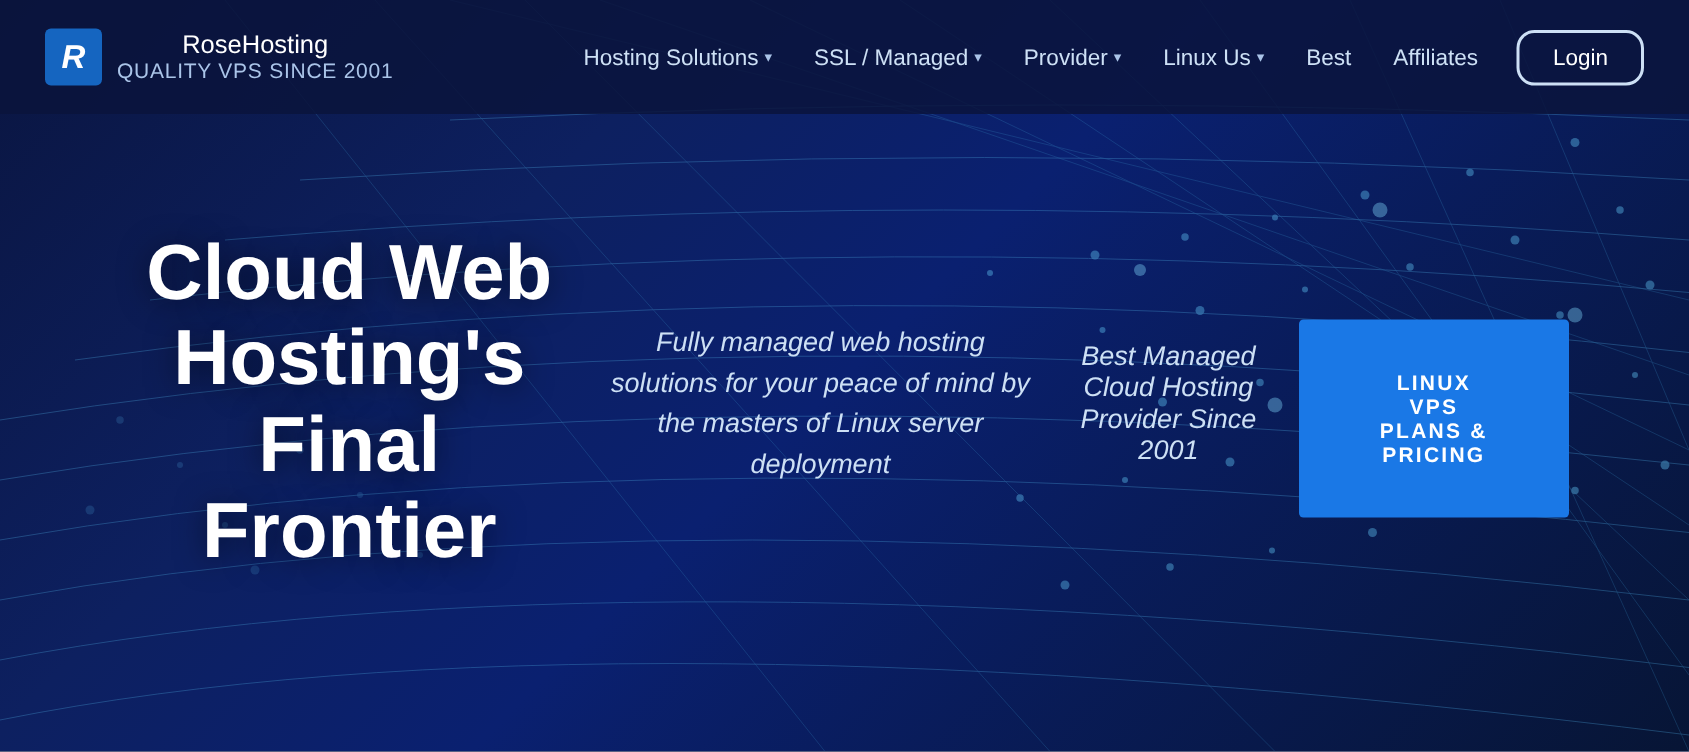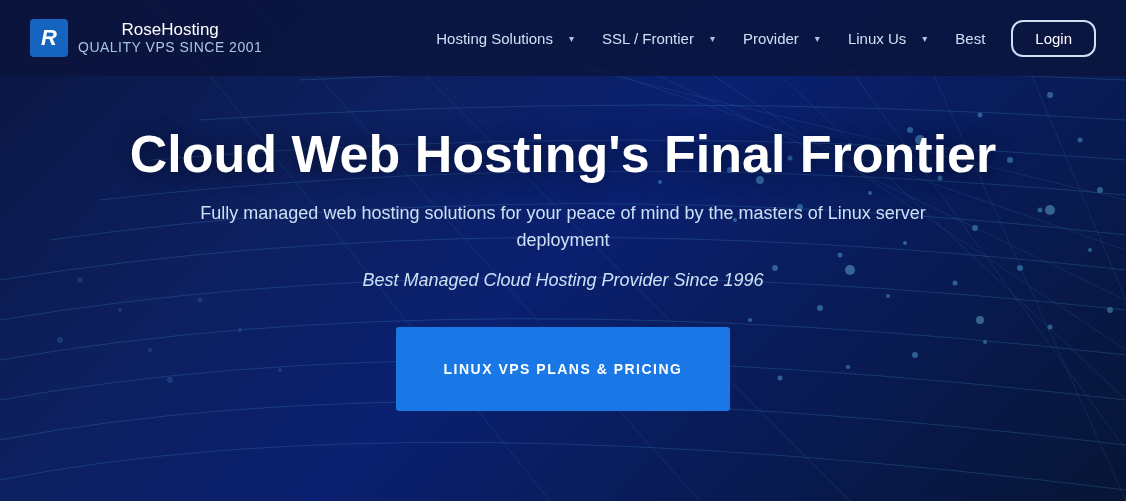--- a/index.html
+++ b/index.html
@@ -72,21 +72,21 @@
       list-style: none;
     }
 
     .nav-links li a {
       color: #cde0f5;
       text-decoration: none;
       font-size: 15px;
       padding: 8px 12px;
       display: flex;
       align-items: center;
-      gap: 16px;
+      gap: 4px;
       white-space: nowrap;
       cursor: pointer;
     }
 
     .chevron {
       font-size: 10px;
       color: #aac4e8;
     }
 
     .login-btn {
@@ -119,39 +119,40 @@
     .hero-network {
       position: absolute;
       inset: 0;
       opacity: 0.55;
     }
 
     .hero-content {
       position: absolute;
       inset: 0;
       display: flex;
-      flex-direction: column;
+      flex-direction: row;
       align-items: center;
       justify-content: center;
       text-align: center;
       padding: 76px 80px 40px;
       gap: 16px;
     }
 
     .hero-title {
       font-size: 52px;
       font-weight: 700;
       color: white;
       line-height: 1.1;
       text-shadow: 0 2px 20px rgba(0,0,0,0.5);
     }
 
     .hero-subtitle {
       font-size: 18px;
       color: #cde0f5;
+      font-style: italic;
       max-width: 800px;
       line-height: 1.5;
     }
 
     .hero-sub2 {
       font-size: 18px;
       color: #cde0f5;
       font-style: italic;
     }
 
@@ -272,46 +273,51 @@
 
     <ul class="nav-links">
       <li>
         <a href="#">
           <span>Hosting Solutions</span>
           <span class="chevron">▾</span>
         </a>
       </li>
       <li>
         <a href="#">
-          <span>SSL / Frontier</span>
+          <span>SSL / Managed</span>
           <span class="chevron">▾</span>
         </a>
       </li>
       <li>
         <a href="#">
           <span>Provider</span>
           <span class="chevron">▾</span>
         </a>
       </li>
       <li>
         <a href="#">
           <span>Linux Us</span>
           <span class="chevron">▾</span>
         </a>
       </li>
       <li>
         <a href="#">
           <span>Best</span>
+        </a>
+      </li>
+      <li>
+        <a href="#">
+          <span>Affiliates</span>
         </a>
       </li>
       <li>
         <button class="login-btn">Login</button>
       </li>
     </ul>
   </nav>
 
   <div class="hero-content">
     <h1 class="hero-title">Cloud Web Hosting's Final Frontier</h1>
     <p class="hero-subtitle">Fully managed web hosting solutions for your peace of mind by the masters of Linux server deployment</p>
-    <p class="hero-sub2">Best Managed Cloud Hosting Provider Since 1996</p>
+    <p class="hero-sub2">Best Managed Cloud Hosting Provider Since 2001</p>
     <button class="hero-cta">LINUX VPS PLANS &amp; PRICING</button>
   </div>
 </div>
 
 </body></html>

